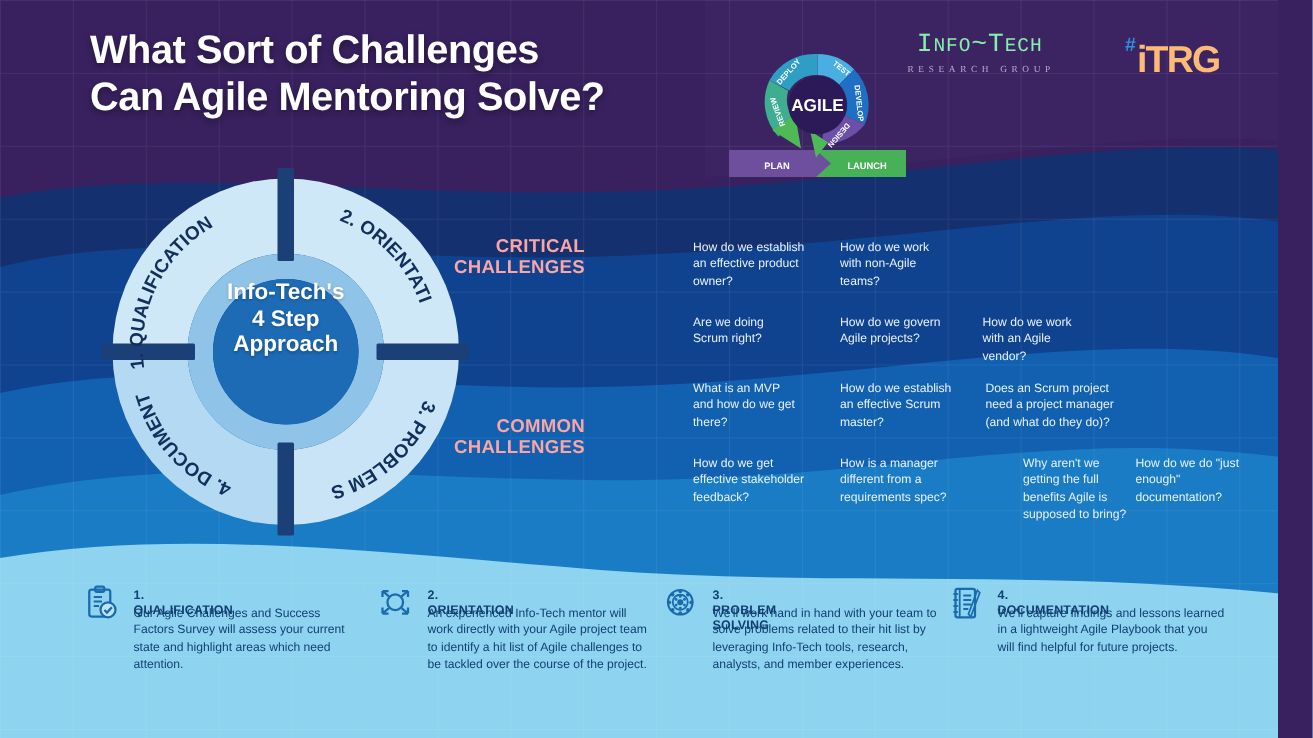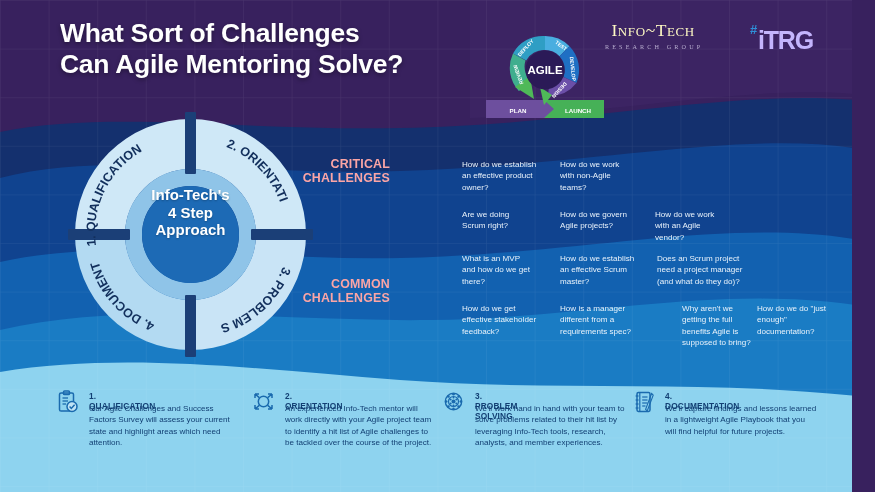--- a/index.html
+++ b/index.html
@@ -18,34 +18,34 @@
   .title {
     position:absolute; left:60px; top:18px;
     font-size:26.5px; font-weight:bold; color:#ffffff;
     line-height:1.17; letter-spacing:-0.3px;
     text-shadow:0 2px 4px rgba(0,0,0,.35);
     white-space:pre-line;
   }
 
   .logo-itrg-wrap { position:absolute; left:603px; top:22px; text-align:center; }
   .logo-itrg-main {
-    font-family:Liberation Serif, serif;
-    font-size:17.5px; color:#fef9c3; letter-spacing:.6px; line-height:1;
+    font-family:Liberation Mono, monospace;
+    font-size:17.5px; color:#86efac; letter-spacing:.6px; line-height:1;
   }
   .logo-itrg-main .sm { font-size:13px; }
   .logo-itrg-sub {
     font-family:"Liberation Serif", serif;
     font-size:6.2px; color:#b9aed0; letter-spacing:3.1px;
     margin-top:3px; margin-left:2px;
   }
 
   .logo-hash-wrap { position:absolute; left:750px; top:23px; }
   .logo-hash { font-size:13px; font-weight:bold; color:#2f8fd8; line-height:1;
                position:absolute; left:0; top:0; }
-  .logo-trg { font-size:25px; font-weight:bold; color:#c4b5fd; line-height:1;
+  .logo-trg { font-size:25px; font-weight:bold; color:#fdba74; line-height:1;
               letter-spacing:-1.2px; position:absolute; left:8px; top:5px; }
 
   .blurb {
     position:absolute; left:615px; top:72px; width:250px;
     font-size:9.6px; font-weight:bold; color:#7ec8f0; line-height:1.42;
     white-space:pre-line;
   }
 
   
   .agile-cycle { position:absolute; left:482px; top:27px; }

